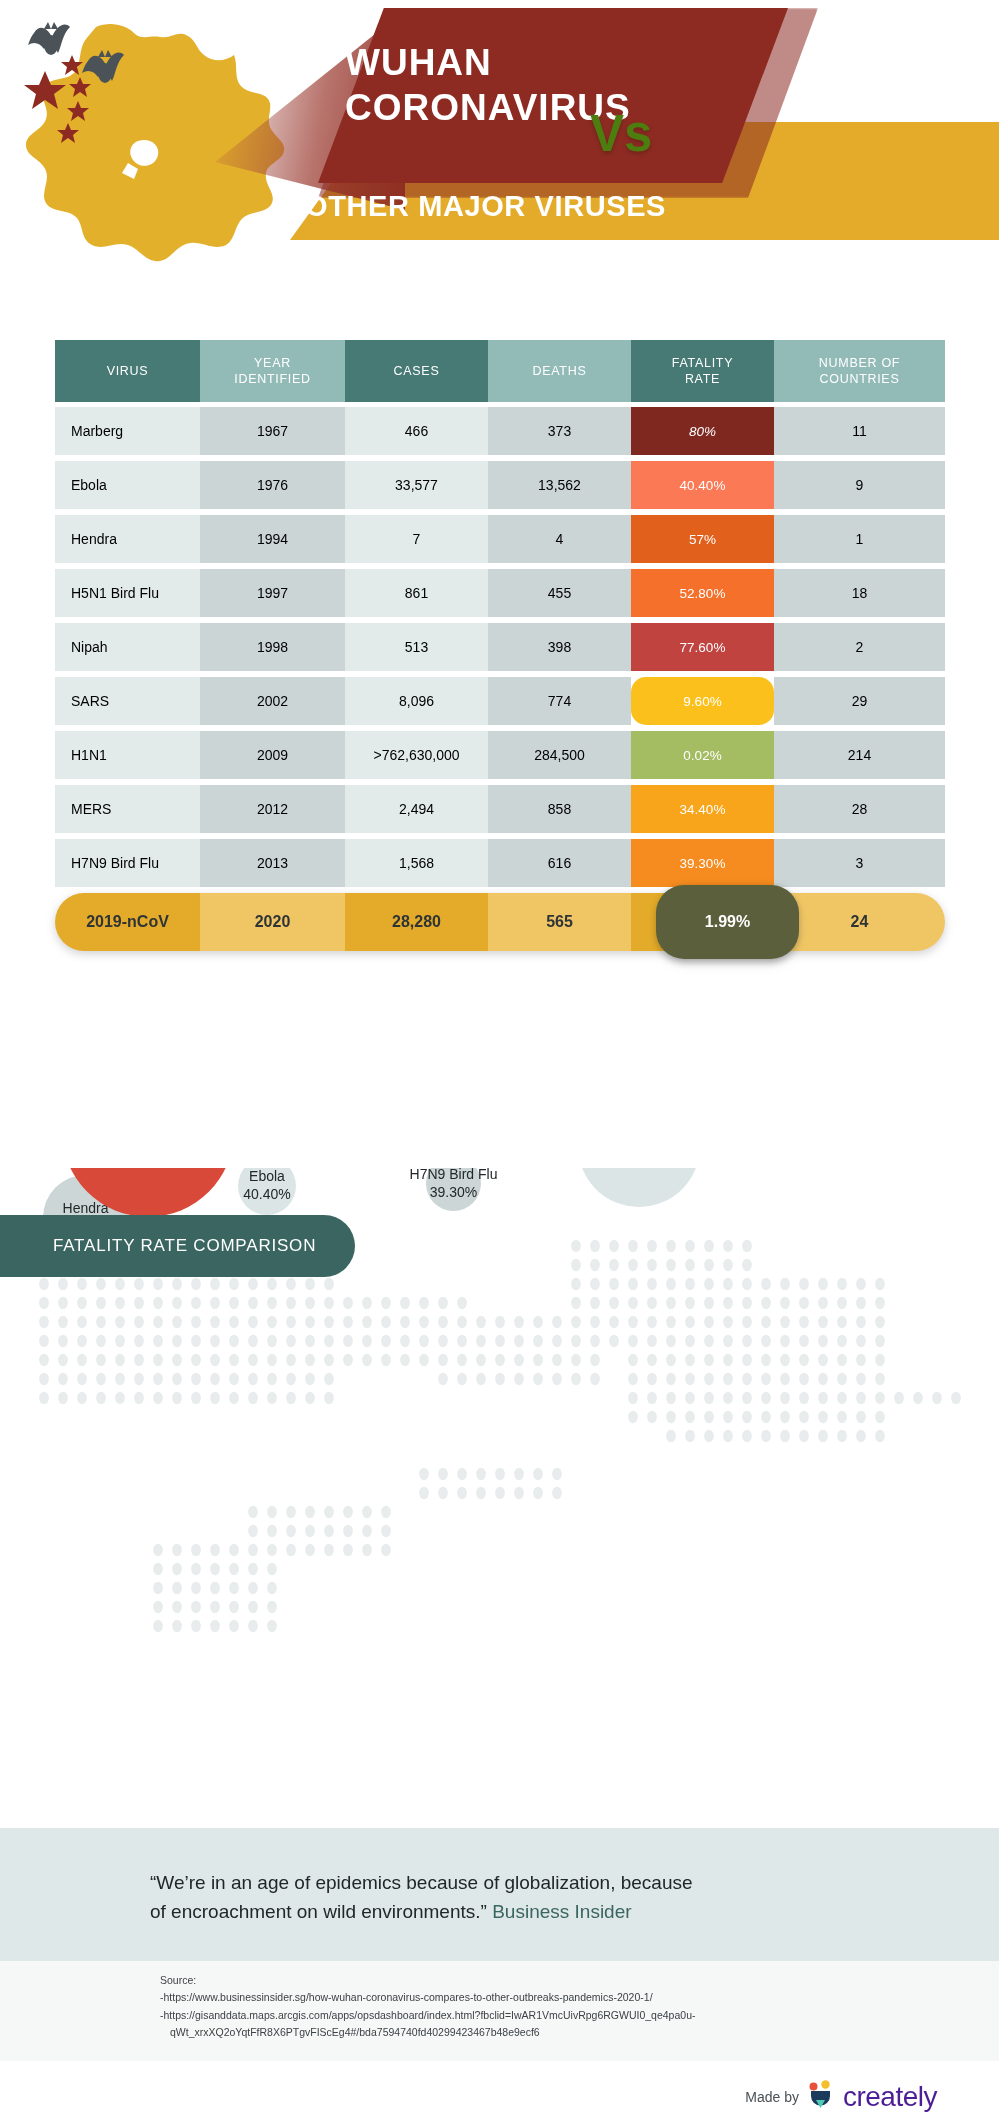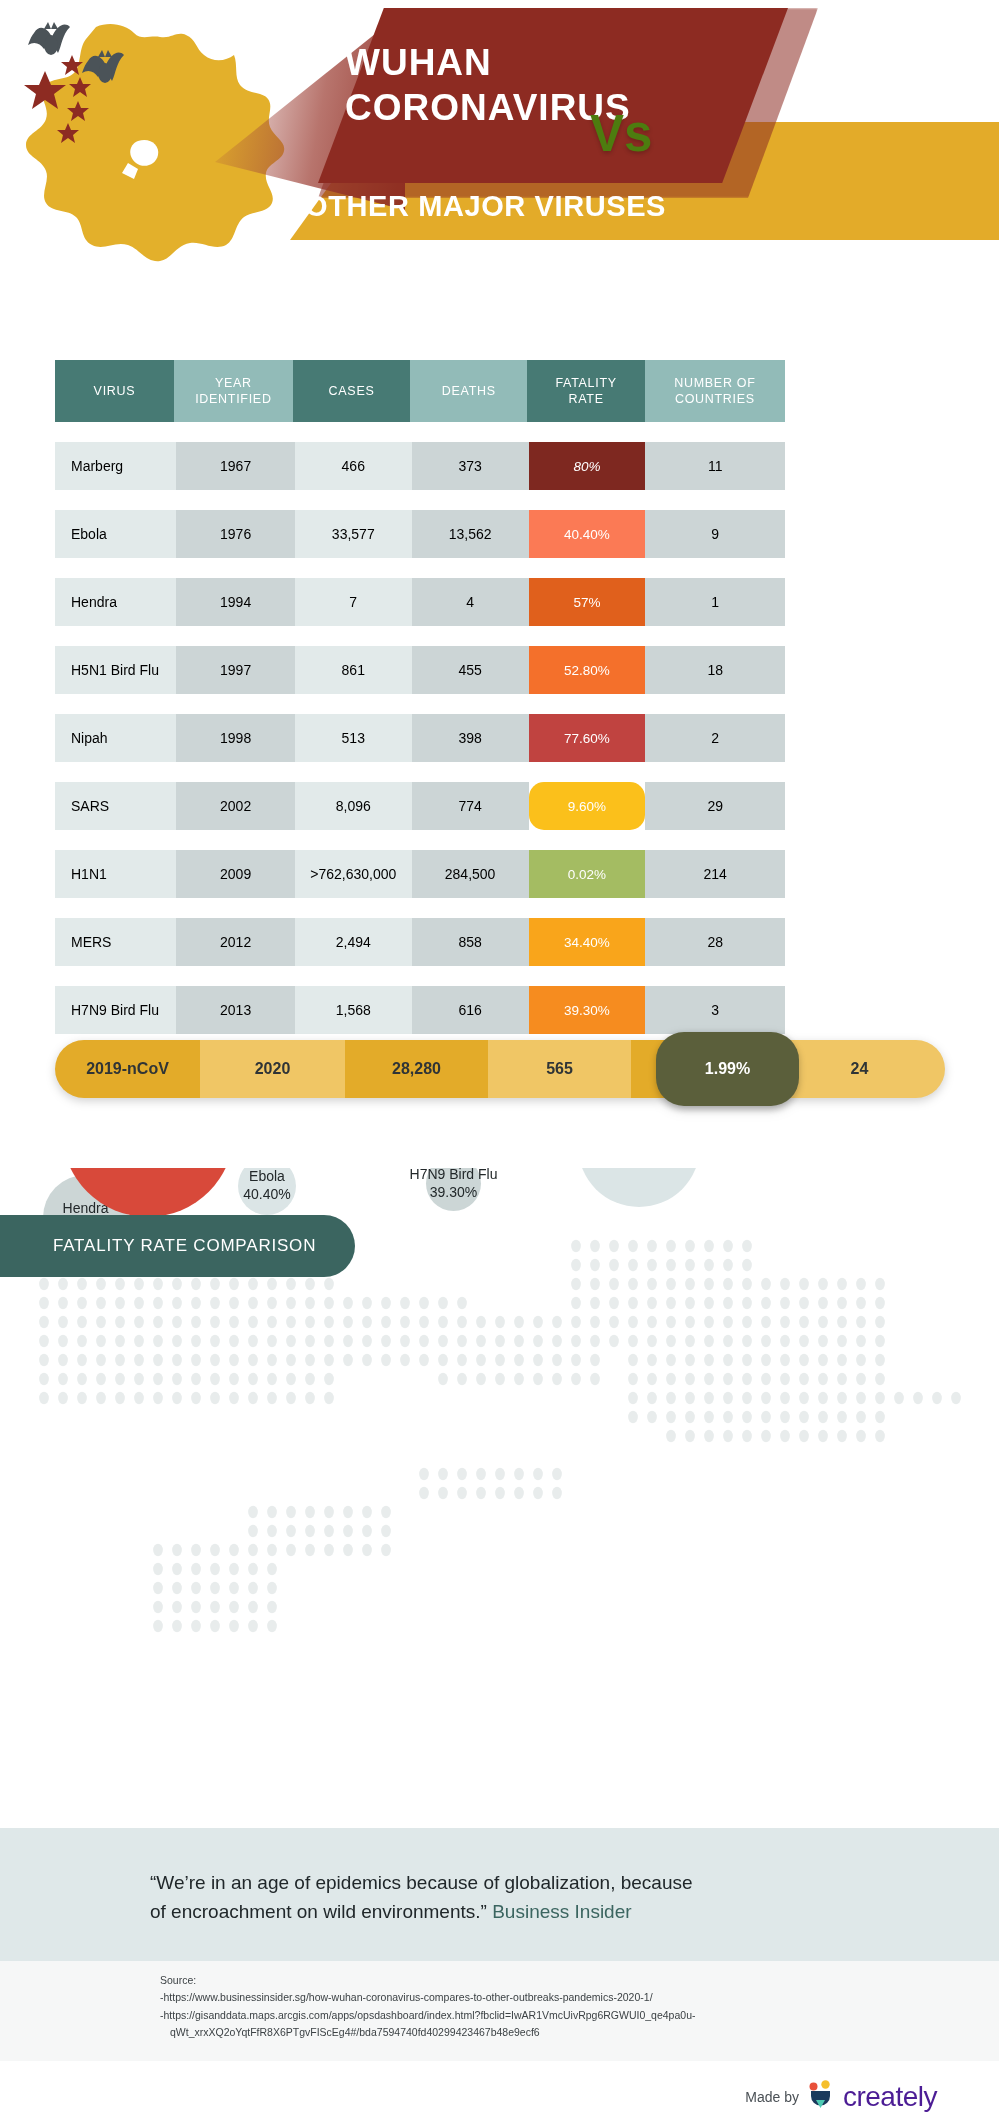--- a/index.html
+++ b/index.html
@@ -53,21 +53,21 @@
   .title-vs {
     position:absolute; left:590px; top:104px; z-index:7;
     color:#4d7c0f; font-size:51px; font-weight:bold; letter-spacing:0px;
     text-shadow:0 2px 4px rgba(0,0,0,0.22);
   }
   .title-2 {
     position:absolute; left:305px; top:190px; z-index:6;
     color:#fff; font-size:29px; font-weight:bold; letter-spacing:0.6px;
   }
   .vtable { position:absolute; left:55px; top:340px; width:890px; }
-  .trow { display:flex; width:730px; margin-bottom:5px;margin-top:20px; }
+  .trow { display:flex; width:890px; margin-bottom:5px; }
   .thead .cell {
     height:62px; color:#fff; font-size:12.5px; letter-spacing:0.7px;
     display:flex; align-items:center; justify-content:center; text-align:center; line-height:1.3;
   }
   .thead .cell.dark { background:#477a74; }
   .thead .cell.light { background:#92bbb8; }
   .cell { display:flex; align-items:center; justify-content:center; text-align:center; }
   .c0 { width:145px; }
   .c1 { width:145px; }
   .c2 { width:143px; }

